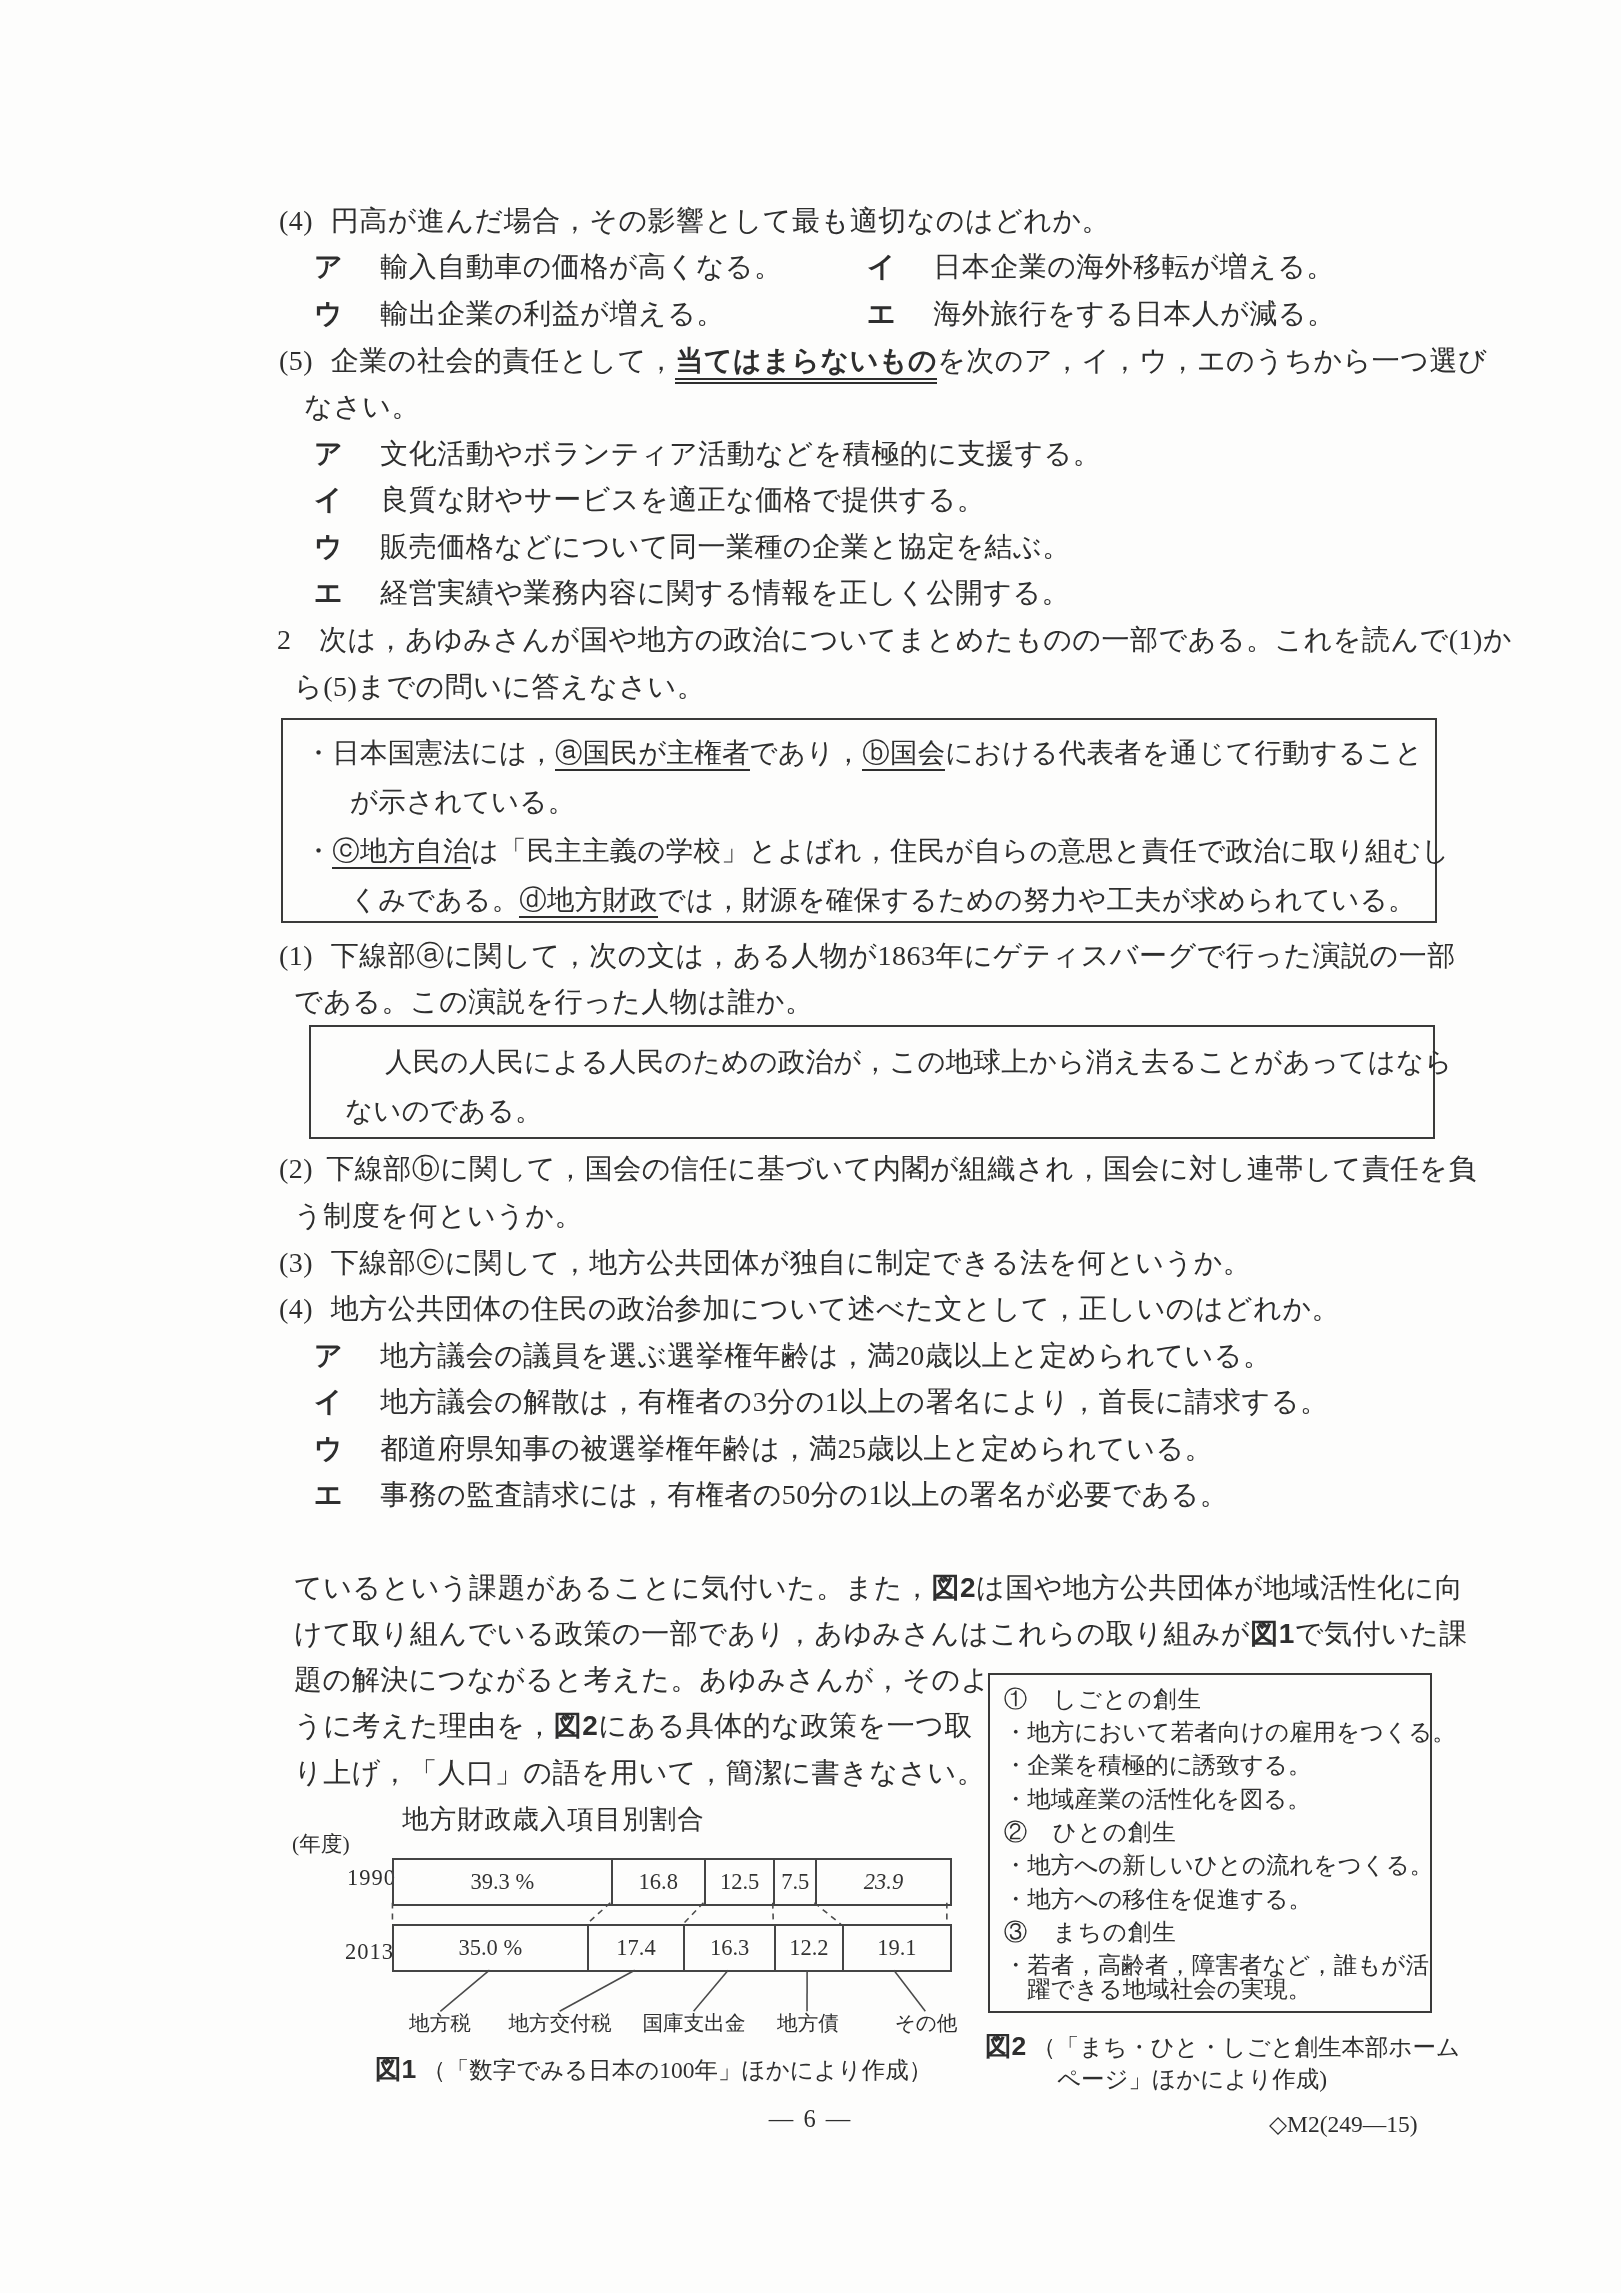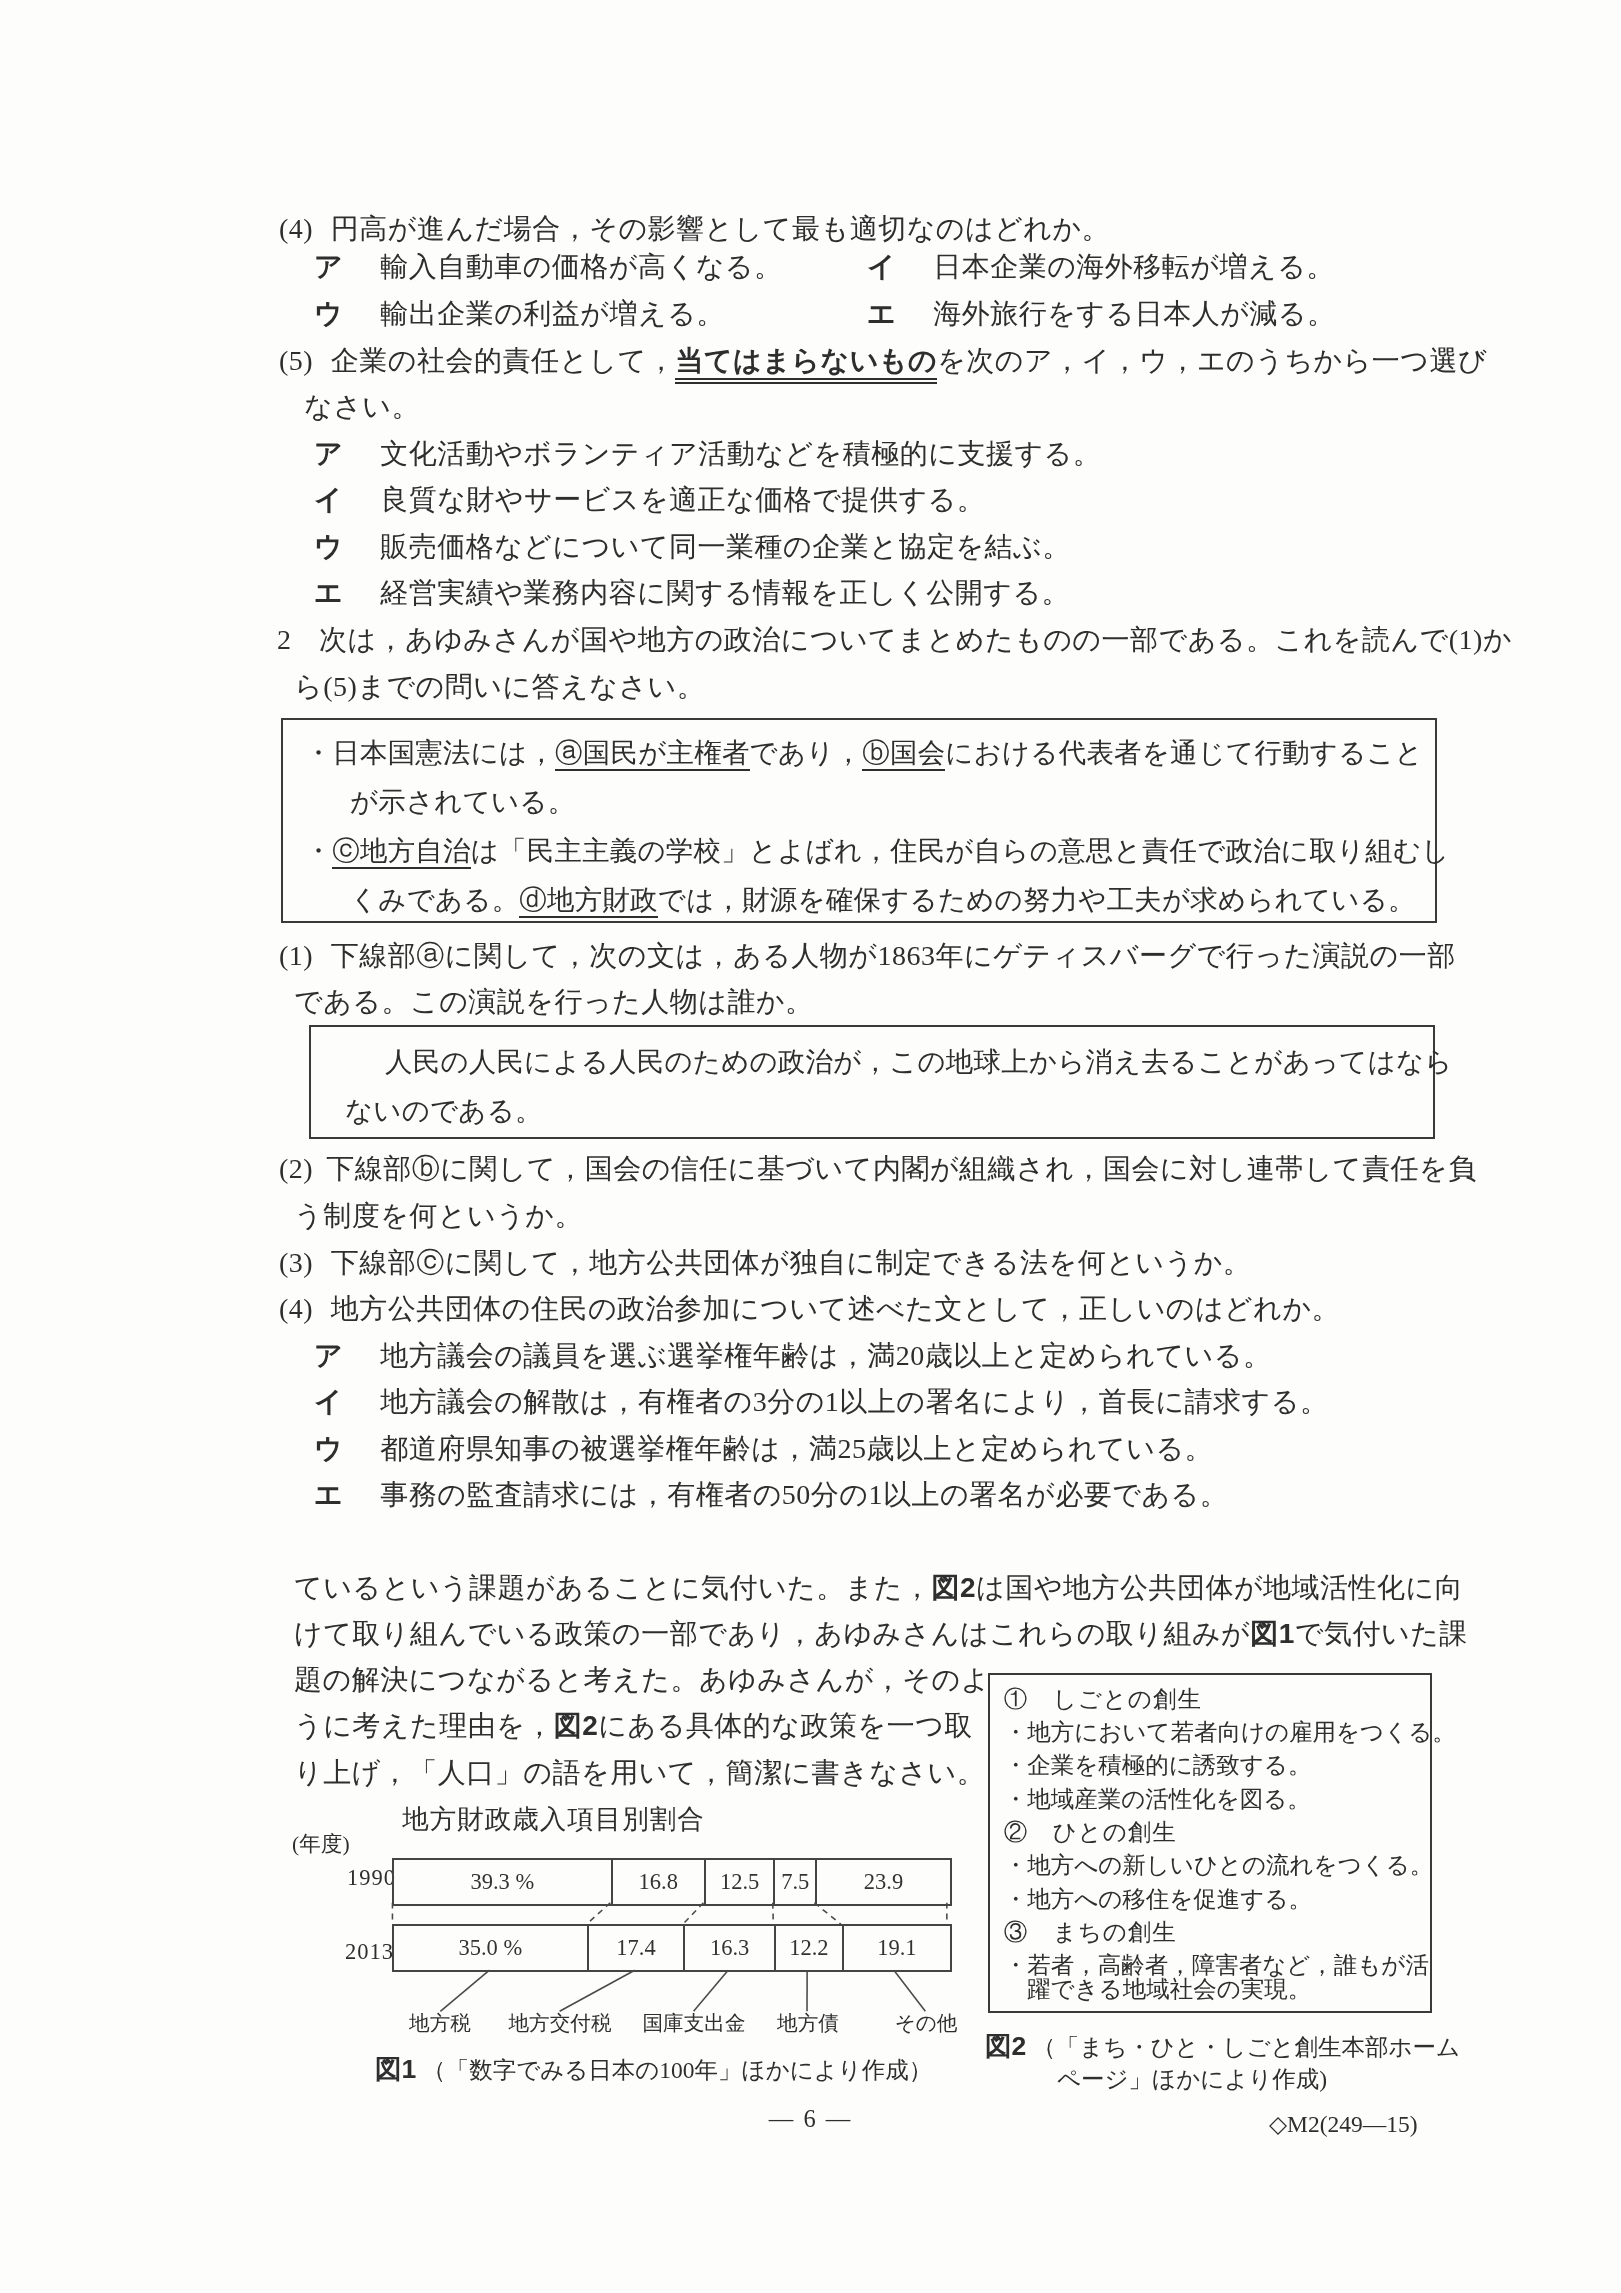--- a/index.html
+++ b/index.html
@@ -28,21 +28,21 @@
   .f2line{position:absolute;left:13.7px;height:33px;line-height:33px;font-size:23.5px;white-space:nowrap;letter-spacing:0;}
   .f2head{letter-spacing:1px;}
   .f2cont{left:37px;}
   .footer{position:absolute;font-size:24.5px;letter-spacing:2px;}
 </style>
 </head>
 <body>
 
 <div class="page">
 
-  <div class="line" style="left:279px;top:209px"><span class="num">(4)</span><span style="margin-left:17.6px">円高が進んだ場合，その影響として最も適切なのはどれか。</span></div>
+  <div class="line" style="left:279px;top:201px"><span class="num">(4)</span><span style="margin-left:17.6px">円高が進んだ場合，その影響として最も適切なのはどれか。</span></div>
   <div class="line" style="left:314px;top:247px"><span class="kata">ア</span><span style="margin-left:37px">輸入自動車の価格が高くなる。</span></div>
   <div class="line" style="left:867px;top:247px"><span class="kata">イ</span><span style="margin-left:37px">日本企業の海外移転が増える。</span></div>
   <div class="line" style="left:314px;top:294px"><span class="kata">ウ</span><span style="margin-left:37px">輸出企業の利益が増える。</span></div>
   <div class="line" style="left:867px;top:294px"><span class="kata">エ</span><span style="margin-left:37px">海外旅行をする日本人が減る。</span></div>
 
   <div class="line" style="left:279px;top:341px"><span class="num">(5)</span><span style="margin-left:17.6px">企業の社会的責任として，</span><span class="udbl">当てはまらないもの</span><span>を次のア，イ，ウ，エのうちから一つ選び</span></div>
   <div class="line" style="left:304px;top:387px">なさい。</div>
   <div class="line" style="left:314px;top:480px"><span class="kata">イ</span><span style="margin-left:37px">良質な財やサービスを適正な価格で提供する。</span></div>
   <div class="line" style="left:314px;top:434px"><span class="kata">ア</span><span style="margin-left:37px">文化活動やボランティア活動などを積極的に支援する。</span></div>
   <div class="line" style="left:314px;top:527px"><span class="kata">ウ</span><span style="margin-left:37px">販売価格などについて同一業種の企業と協定を結ぶ。</span></div>
@@ -82,21 +82,21 @@
 
   <div class="c-title">地方財政歳入項目別割合</div>
   <div class="c-ylab">(年度)</div>
   <div class="c-year" style="left:331px;top:1865px">1990</div>
   <div class="c-year" style="left:329px;top:1939px">2013</div>
   <div class="bar" style="top:1858px" id="bar-0">
       <div class="seg" style="left: 0%; width: 39.3%;">39.3 %</div>
       <div class="seg" style="left: 39.3%; width: 16.8%;">16.8</div>
       <div class="seg" style="left: 56.1%; width: 12.5%;">12.5</div>
       <div class="seg" style="left: 68.6%; width: 7.5%;">7.5</div>
-      <div class="seg" style="left: 76.1%; width: 23.9%; border-right: none;">23.9</div>
+      <div class="seg" style="left: 76.1%; width: 23.9%; border-right: none; font-style: italic;">23.9</div>
     </div>
   <div class="bar" style="top:1924px" id="bar-1">
       <div class="seg" style="left: 0%; width: 35%;">35.0 %</div>
       <div class="seg" style="left: 35%; width: 17.4%;">17.4</div>
       <div class="seg" style="left: 52.4%; width: 16.3%;">16.3</div>
       <div class="seg" style="left: 68.7%; width: 12.2%;">12.2</div>
       <div class="seg" style="left: 80.9%; width: 19.1%; border-right: none;">19.1</div>
     </div>
   <svg id="chart-lines" width="608" height="132" style="position:absolute;left:372px;top:1892px" viewBox="0 0 620 135">
       <line x1="20" y1="11" x2="20" y2="33" stroke="#4a4a4a" stroke-width="1.6" stroke-dasharray="6 5"></line>

